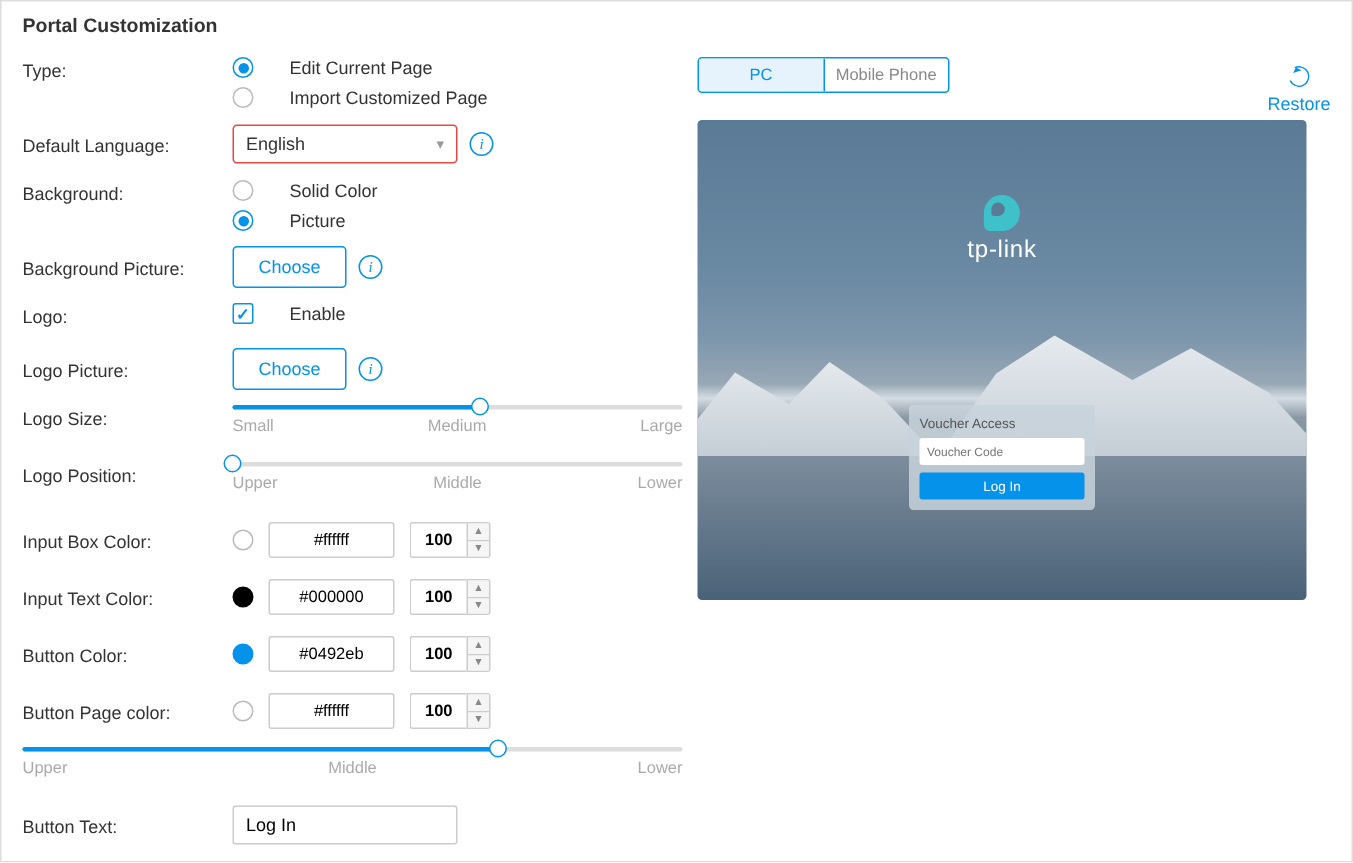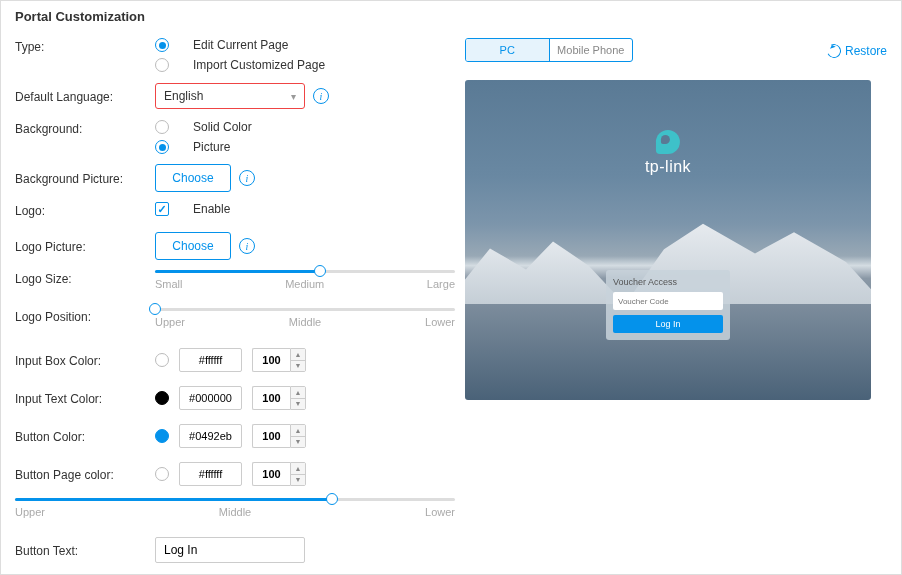--- a/index.html
+++ b/index.html
@@ -30,34 +30,34 @@
 .slider-wrap { width: 155px; }
 .slider-track { height: 3px; background: #ddd; position: relative; border-radius: 2px; }
 .slider-fill { position: absolute; height: 3px; background: #0492eb; border-radius: 2px; top: 0; left: 0; }
 .slider-thumb { position: absolute; width: 12px; height: 12px; border: 1px solid #0492eb; background: #fff; border-radius: 50%; top: -5px; transform: translateX(-50%); cursor: pointer; }
 .slider-labels { display: flex; justify-content: space-between; font-size: 11px; color: #aaa; margin-top: 5px; }
 .color-row { display: flex; align-items: center; gap: 10px; }
 .swatch { width: 14px; height: 14px; border-radius: 50%; border: 1px solid #bbb; }
 .swatch.white { background: #fff; }
 .swatch.black { background: #000; border-color: #000; }
 .swatch.blue { background: #0492eb; border-color: #0492eb; }
-.hex-input { width: 63px; height: 24px; border: 1px solid #ccc; border-radius: 2px; padding: 0 6px; text-align: center; font-size: 11px; }
+.hex-input { width: 84px; height: 24px; border: 1px solid #ccc; border-radius: 2px; padding: 0 6px; text-align: center; font-size: 11px; }
 .pct-wrap { display: flex; }
 .pct-input { width: 38px; height: 24px; border: 1px solid #ccc; border-right: none; padding: 0 4px; text-align: center; font-size: 11px; border-radius: 2px 0 0 2px; font-weight: bold; }
 .steppers { width: 16px; display: flex; flex-direction: column; border: 1px solid #ccc; border-radius: 0 2px 2px 0; }
 .stepper { flex: 1; display: flex; align-items: center; justify-content: center; font-size: 7px; color: #888; cursor: pointer; background: #f5f5f5; }
 .stepper:first-child { border-bottom: 1px solid #ccc; }
 .text-input { width: 150px; height: 26px; border: 1px solid #ccc; border-radius: 2px; padding: 0 8px; font-size: 12px; }
 
 
 .device-tabs { display: flex; border: 1px solid #0492eb; border-radius: 3px; overflow: hidden; width: 168px; margin-left: 10px; }
 .device-tab { flex: 1; text-align: center; padding: 5px 0; font-size: 11px; cursor: pointer; color: #888; }
 .device-tab.active { background: #e6f3fc; color: #0492eb; }
 .device-tab:first-child { border-right: 1px solid #0492eb; }
-.restore { position: absolute; right: 0; top: 6px; color: #0492eb; font-size: 12px; cursor: pointer; display: flex; align-items: center; gap: 4px; }
+.restore { position: absolute; right: 0; top: 6px; color: #0492eb; font-size: 12px; cursor: pointer; display: flex; align-items: center; gap: 4px; flex-direction: column; }
 .restore-icon { width: 14px; height: 14px; border: 1.5px solid #0492eb; border-radius: 50%; border-left-color: transparent; position: relative; transform: rotate(20deg); }
 .restore-icon::after { content: ''; position: absolute; top: -2px; left: -1px; border: 3px solid transparent; border-right-color: #0492eb; transform: rotate(52deg); }
 .preview { margin-top: 18px; margin-left: 10px; width: 406px; height: 320px; border-radius: 3px; background: linear-gradient(180deg, #5a7a95 0%, #6988a2 30%, #7c95ab 45%, #98a8b5 55%, #d4dce2 58%, #8a98a6 62%, #4a6278 100%); position: relative; overflow: hidden; }
 .mountains { position: absolute; top: 42%; left: 0; right: 0; height: 90px; }
 .mtn { position: absolute; bottom: 0; background: linear-gradient(180deg, #e8ecf0 0%, #c5ced6 100%); }
 .mtn1 { left: -20px; width: 180px; height: 70px; clip-path: polygon(0 100%, 25% 20%, 45% 50%, 60% 10%, 80% 45%, 100% 100%); }
 .mtn2 { left: 160px; width: 260px; height: 85px; clip-path: polygon(0 100%, 15% 35%, 30% 5%, 50% 40%, 65% 15%, 85% 50%, 100% 100%); }
 .tplink-logo { position: absolute; top: 50px; left: 50%; transform: translateX(-50%); text-align: center; color: #fff; }
 .tplink-icon { width: 24px; height: 24px; margin: 0 auto 4px; background: #3ec1c9; border-radius: 50% 50% 50% 4px; position: relative; }
 .tplink-icon::after { content: ''; position: absolute; top: 5px; left: 5px; width: 9px; height: 9px; background: #5a7a95; border-radius: 50% 50% 50% 2px; }

